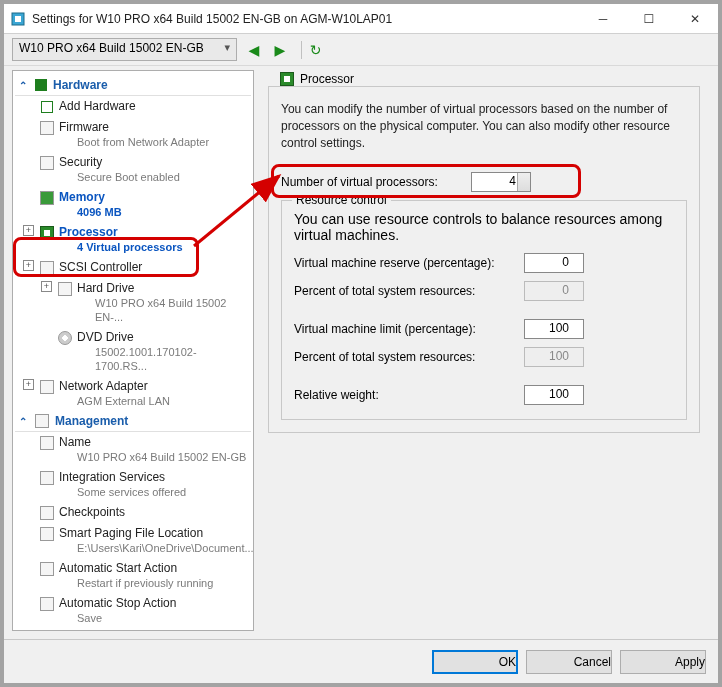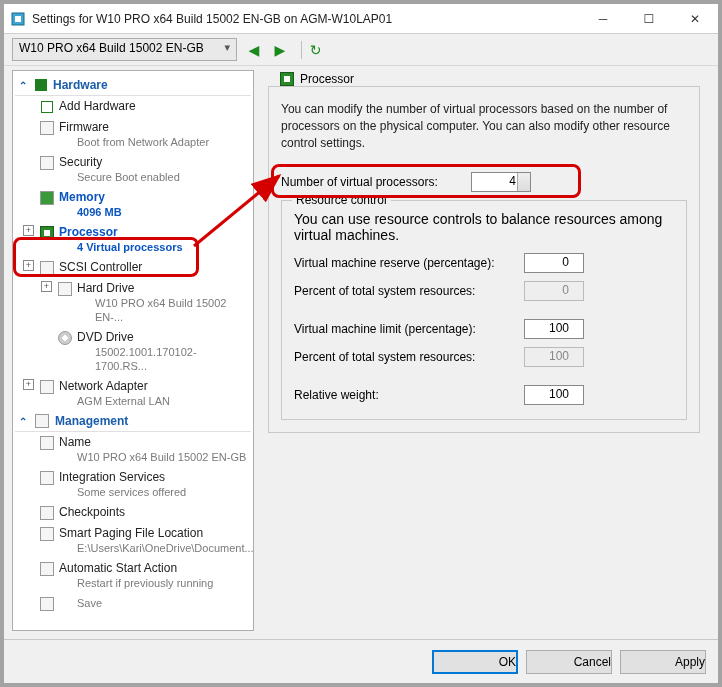--- a/index.html
+++ b/index.html
@@ -203,20 +203,21 @@
           <span class="icn">
             <span class="ic-asa"></span>
           </span>
           <span class="lbl">Automatic Start Action</span>
           <span class="sub">Restart if previously running</span>
         </div>
       <div class="row">
           <span class="icn">
             <span class="ic-astop"></span>
           </span>
+          <span class="lbl">Automatic Stop Action</span>
           <span class="sub">Save</span>
         </div>
     </div>
 
     <div class="detail">
       <div class="group-title">
           <span class="ic-chip"></span>
           <span>Processor</span>
         </div>
       <div class="group-box">

